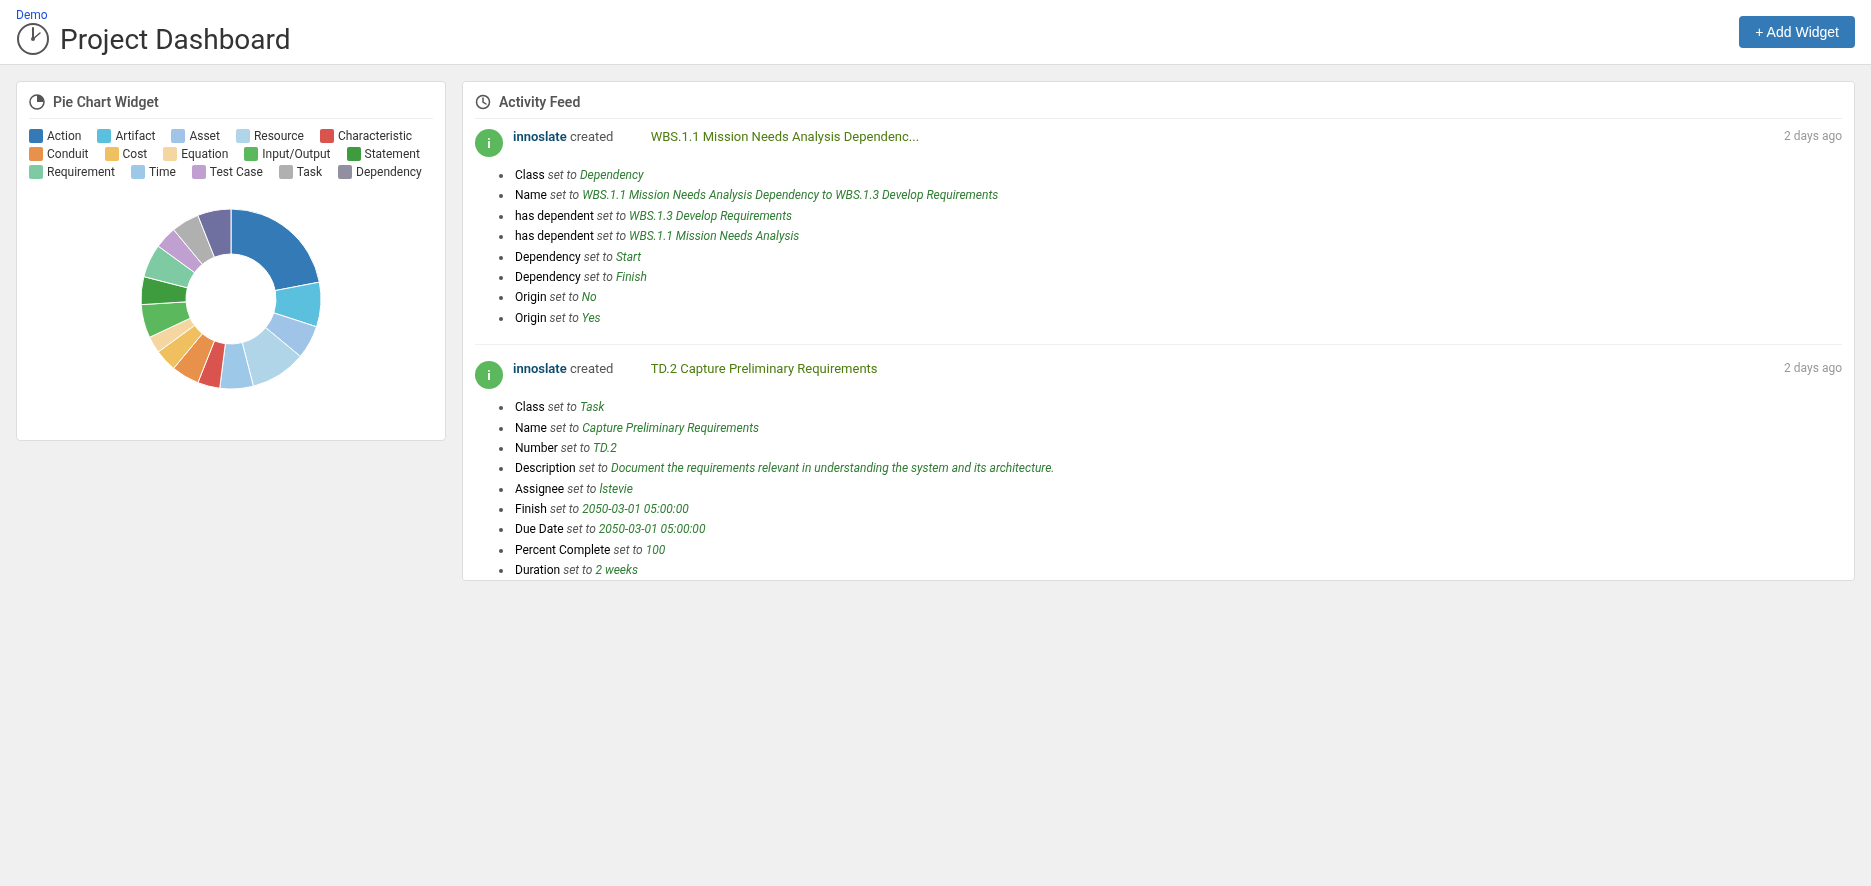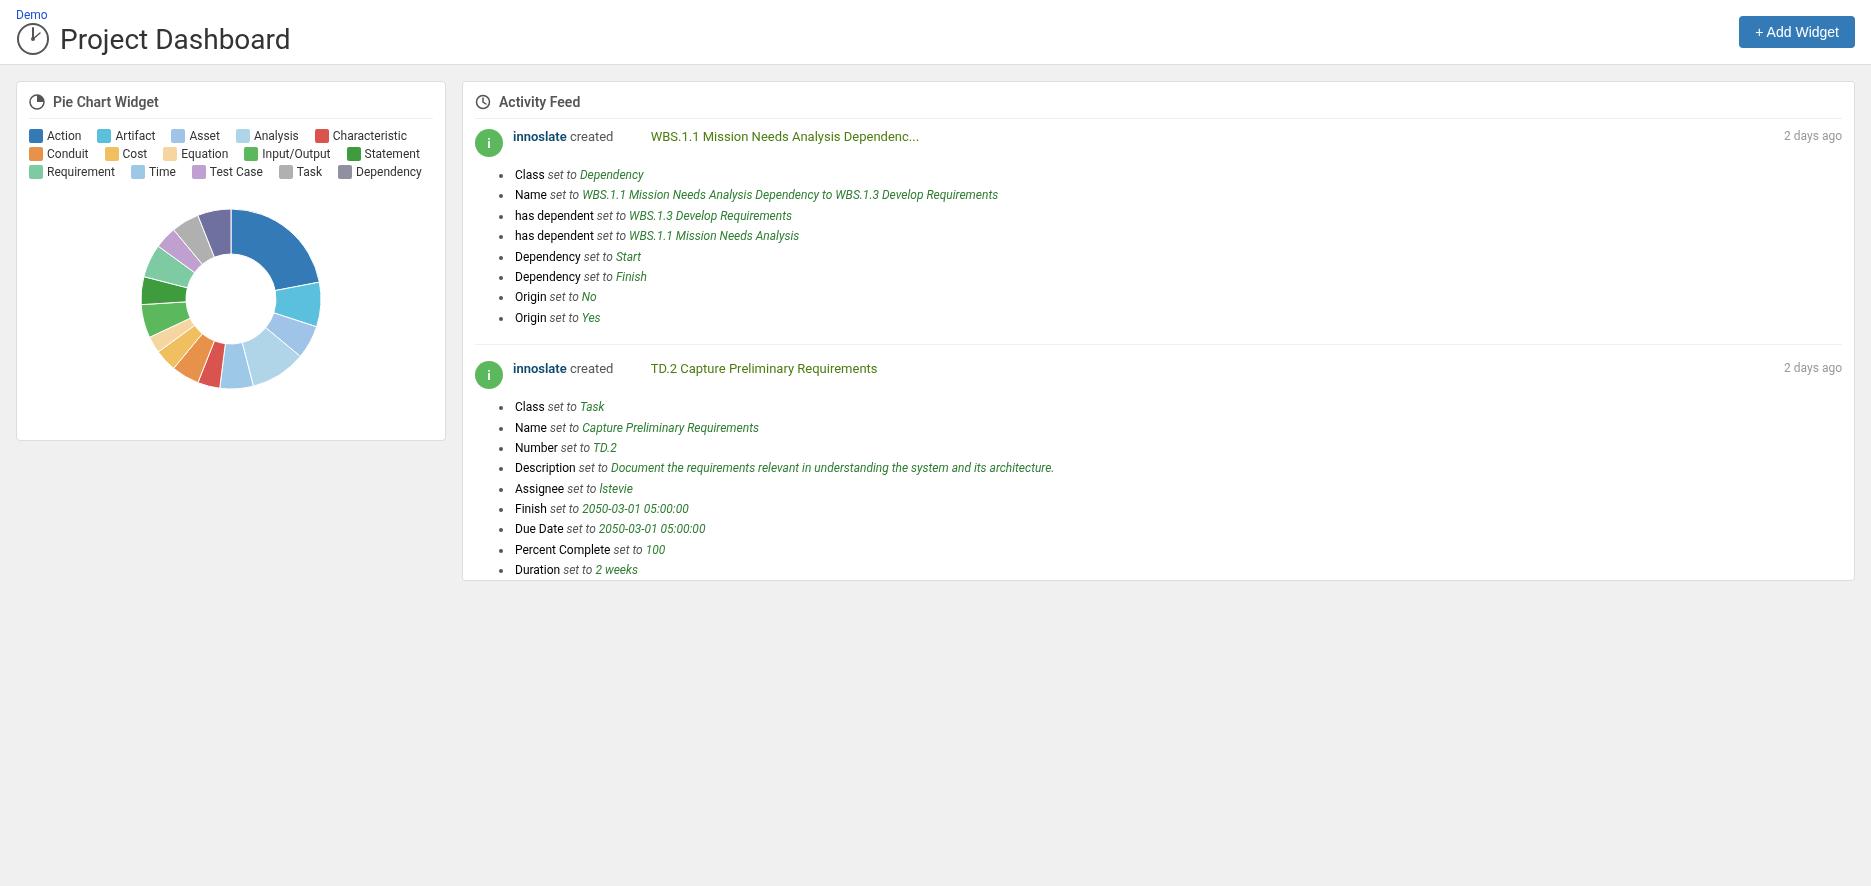--- a/index.html
+++ b/index.html
@@ -206,21 +206,21 @@
         <div class="legend-item">
           <div class="legend-swatch" style="background:#5bc0de"></div>
           <span>Artifact</span>
         </div>
         <div class="legend-item">
           <div class="legend-swatch" style="background:#a0c4e8"></div>
           <span>Asset</span>
         </div>
         <div class="legend-item">
           <div class="legend-swatch" style="background:#b0d4e8"></div>
-          <span>Analysis</span>
+          <span>Resource</span>
         </div>
         <div class="legend-item">
           <div class="legend-swatch" style="background:#d9534f"></div>
           <span>Characteristic</span>
         </div>
         <div class="legend-item">
           <div class="legend-swatch" style="background:#e8914a"></div>
           <span>Conduit</span>
         </div>
         <div class="legend-item">

